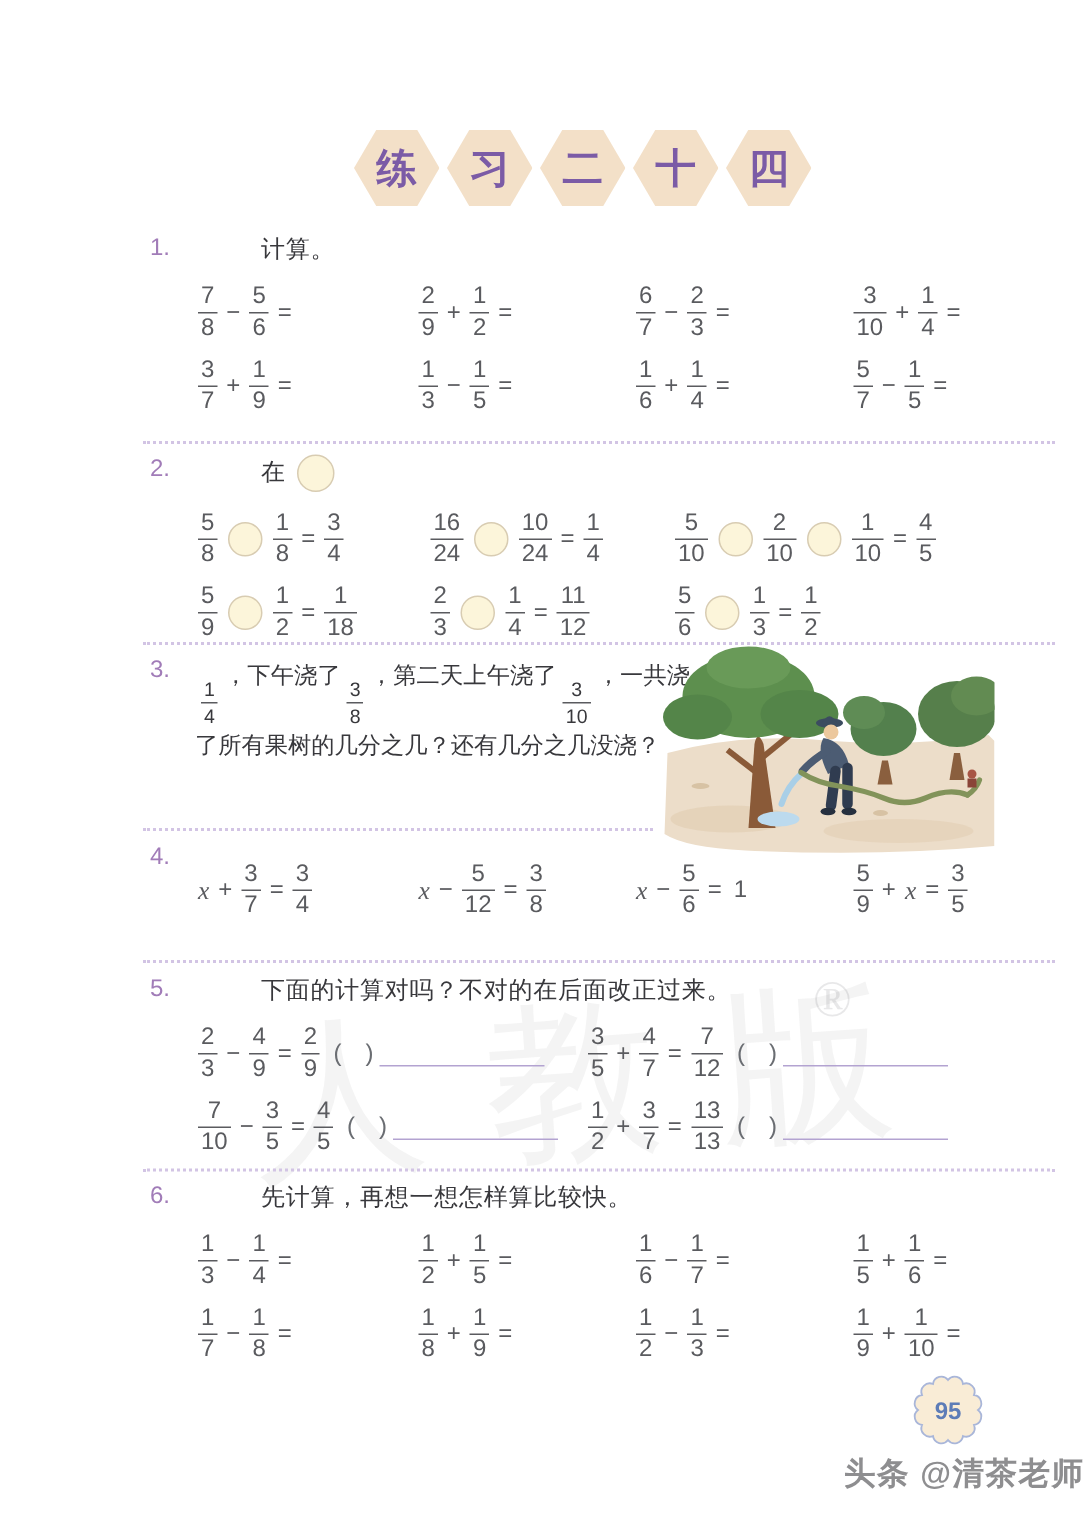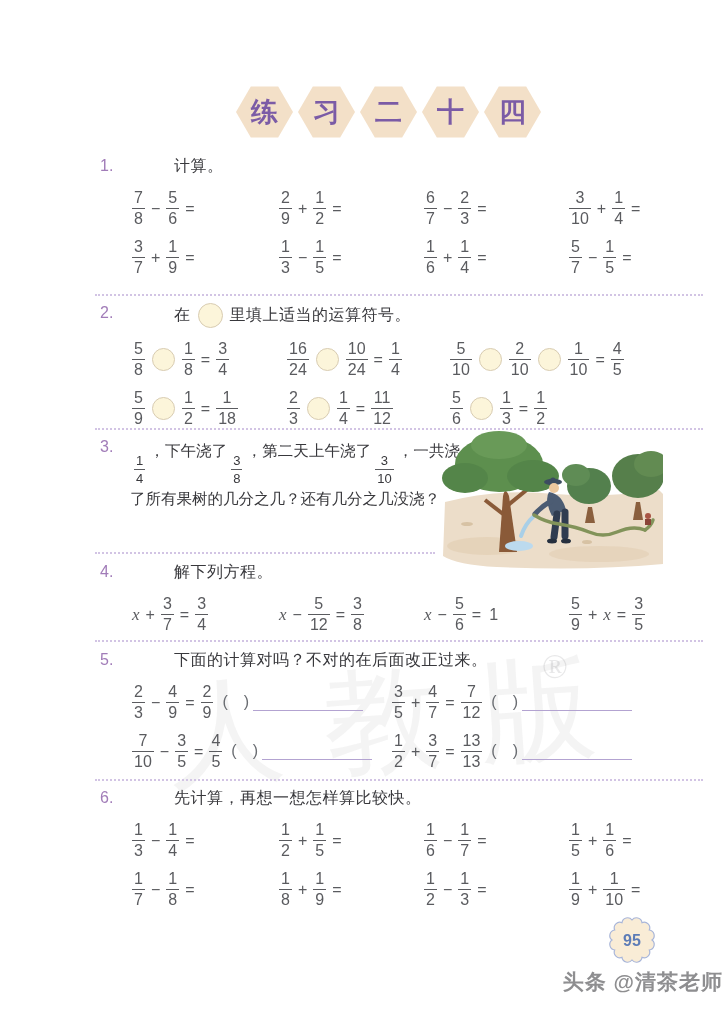--- a/index.html
+++ b/index.html
@@ -196,21 +196,20 @@
     </div>
   </section>
   <div class="divider" style="top:294px"></div>
 
   <section class="section" style="top:303px">
     <span class="pnum">2.</span>
     <div class="pbody">
       <div class="ptitle">
         <span>在</span>
         <span class="circle title-circle"></span>
-        <span>里填上适当的运算符号。</span>
       </div>
       <div class="rows cols3">
           <div class="exp-row">
             <span class="expr">
               <span class="fr">
                 <span class="nu">5</span>
                 <span class="de">8</span>
               </span>
               <span class="circle"></span>
               <span class="fr">
@@ -375,21 +374,20 @@
     <g>
       <circle cx="211" cy="92" r="3" fill="#a85544"></circle>
       <path d="M208 95 h6 v6 h-6 z" fill="#8a4438"></path>
     </g>
   </svg>
   <div class="divider short" style="top:552px"></div>
 
   <section class="section" style="top:562px">
     <span class="pnum">4.</span>
     <div class="pbody">
-      <div class="ptitle">解下列方程。</div>
       <div class="rows cols4">
           <div class="exp-row">
             <span class="expr">
               <span class="var">x</span>
               <span class="op">+</span>
               <span class="fr">
                 <span class="nu">3</span>
                 <span class="de">7</span>
               </span>
               <span class="op">=</span>

